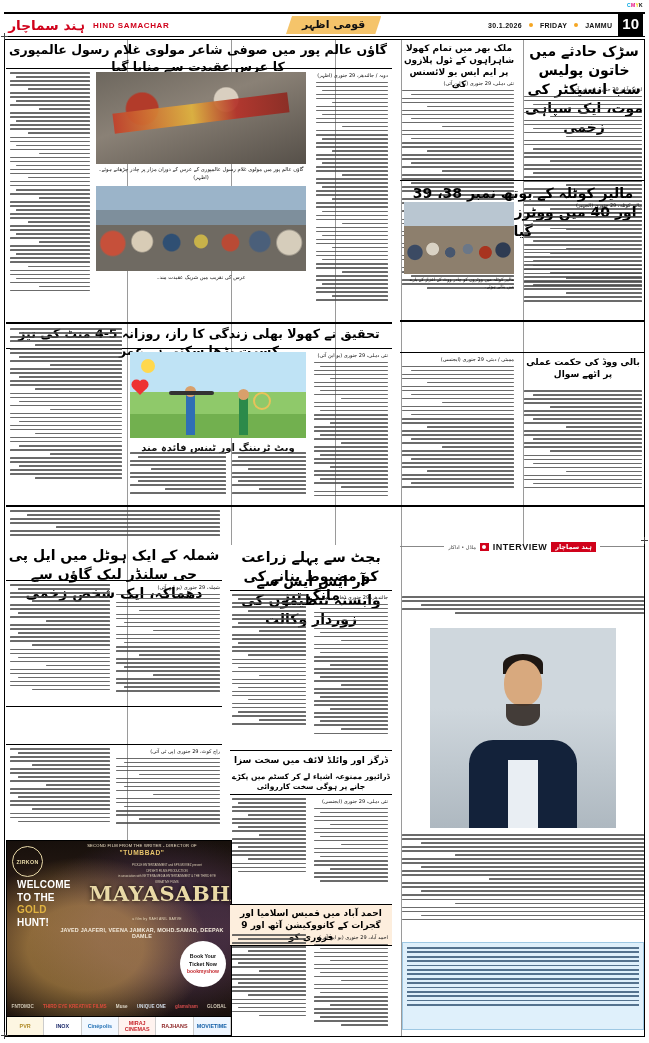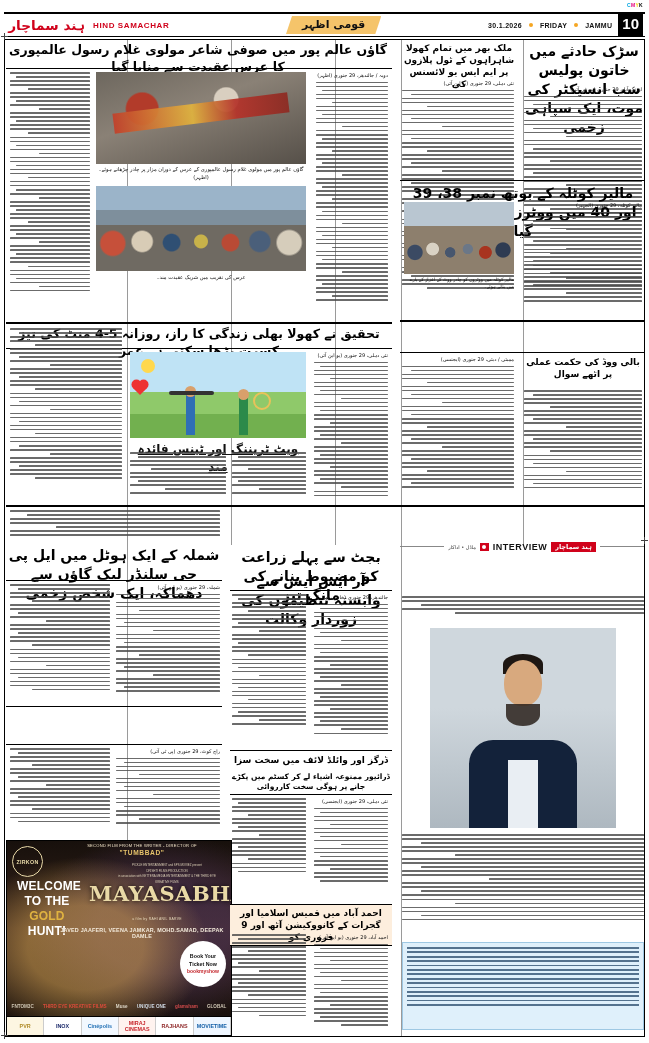--- a/index.html
+++ b/index.html
@@ -163,22 +163,22 @@
       linear-gradient(180deg,#17100c 0%, #36231a 45%, #120c09 100%);
   }
   .ad .zirkon {
     position:absolute; left:5px; top:5px; width:31px; height:31px;
     border:1.4px solid #e8d9a8; border-radius:50%;
     color:#e8d9a8; font-size:5.3px; font-weight:bold;
     display:flex; align-items:center; justify-content:center; letter-spacing:.3px;
   }
   .ad .welcome {
     position:absolute; left:10px; top:38px; width:60px;
-    color:#fff; font-size:12px; font-weight:bold; line-height:1.25;
-    text-align:center; letter-spacing:.2px;
+    color:#fff; font-size:10px; font-weight:bold; line-height:1.25;
+    text-align:left; letter-spacing:.2px;
   }
   .ad .welcome .gold { color:#e0b341; }
   .ad .credit-top {
     position:absolute; top:2px; left:70px; right:24px; text-align:center;
     color:#f1e4c8; font-size:4.1px; letter-spacing:.25px;
   }
   .ad .tumbbad {
     position:absolute; top:8px; left:70px; right:24px; text-align:center;
     color:#e7c46b; font-size:6.6px; font-weight:bold; letter-spacing:.6px;
   }
@@ -585,21 +585,21 @@
     <div class="hl big">تحقیق نے کھولا بھلی زندگی کا راز، روزانہ 5-4 منٹ کی تیز کسرت بڑھا سکتی ہے عمر</div>
   </div>
   <div class="divider-h" style="left:6px; top:348px; width:386px;"></div>
 
   <div class="photo ph4" style="left:130px; top:352px; width:176px; height:86px;">
     <div class="sun"></div>
     <div class="heart"></div>
     <div class="man m1"></div>
     <div class="man m2"></div>
   </div>
-  <div class="caption" style="position:absolute; left:130px; top:440px; width:176px; font-weight:bold; font-size:12px;text-decoration:underline;">ویٹ ٹریننگ اور ٹینس فائدہ مند</div>
+  <div class="caption" style="position:absolute; left:130px; top:440px; width:176px; font-weight:bold; font-size:10px;">ویٹ ٹریننگ اور ٹینس فائدہ مند</div>
 
   <div class="body-copy rtl" style="position:absolute; left:314px; top:352px; width:74px; height:148px;">
     <div class="caption" style="text-align:right; font-size:5px; margin-bottom:2px;">نئی دہلی، 29 جنوری (یو این آئی)</div>
     <div class="ln s1"></div>
       <div class="ln s2"></div>
       <div class="ln s1"></div>
       <div class="ln s1"></div>
     <div class="ln s3"></div>
       <div class="ln s1"></div>
       <div class="ln s1"></div>

